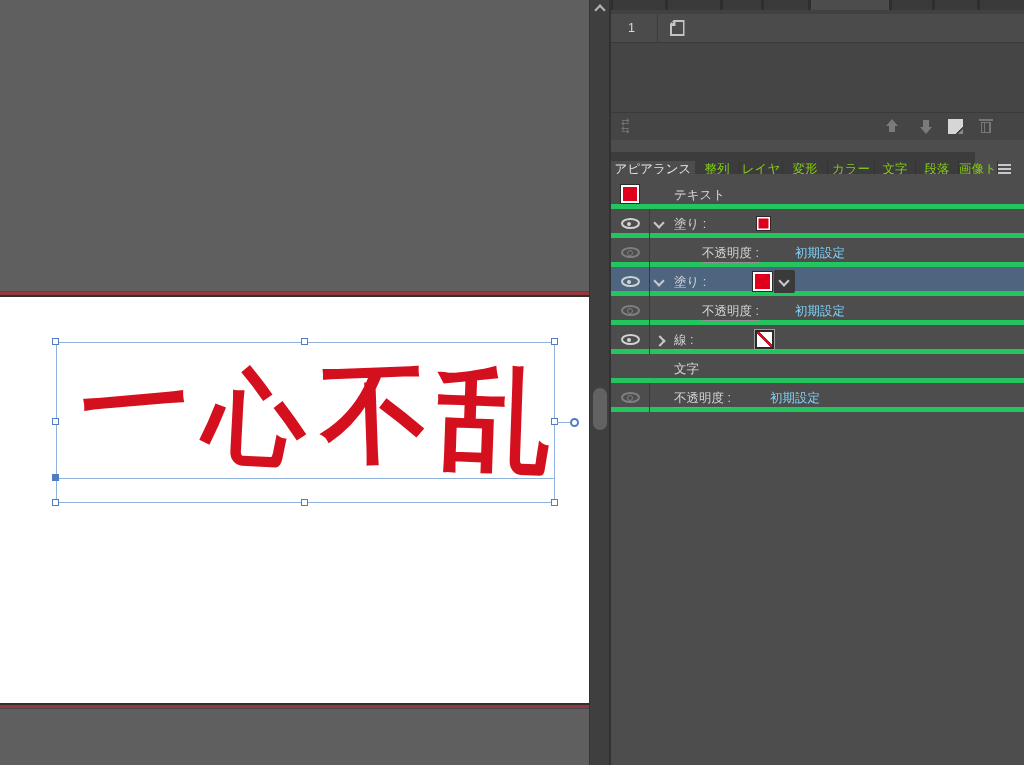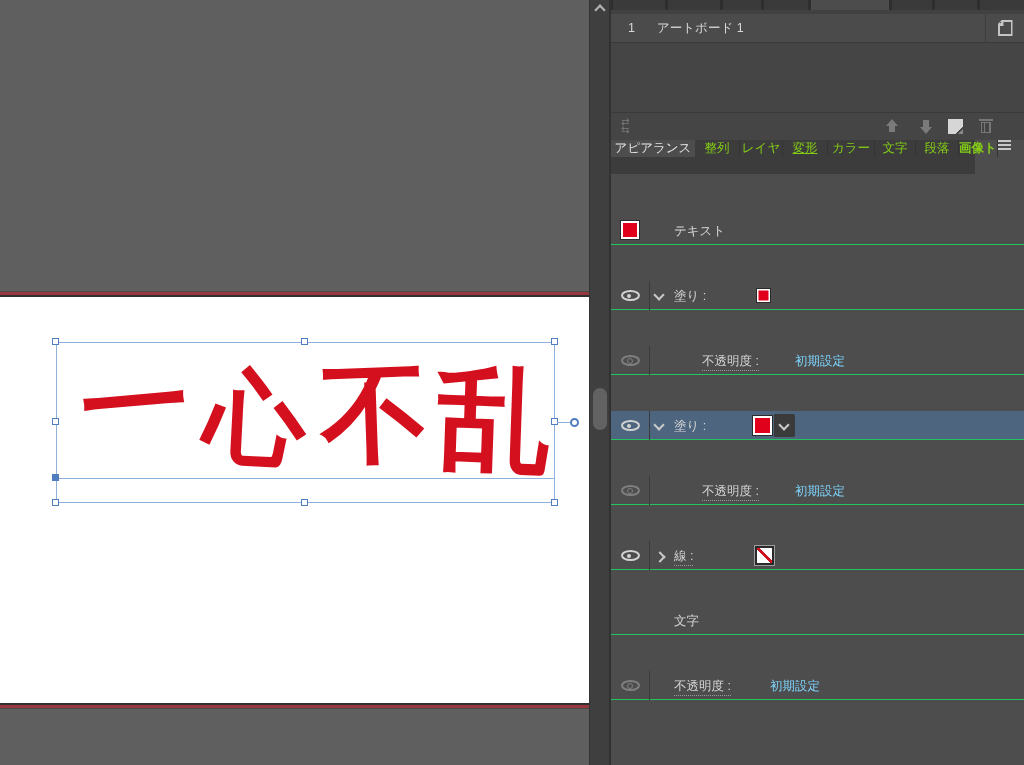--- a/index.html
+++ b/index.html
@@ -78,34 +78,34 @@
   .new-ab-icon{position:absolute;top:6px;width:15px;height:15px;
     background:linear-gradient(315deg,transparent 5px,#d6d6d6 5px);}
   .new-ab-icon::after{content:"";position:absolute;right:0;bottom:0;width:5px;height:5px;
     background:#8a8a8a;clip-path:polygon(0 100%,100% 0,100% 100%);}
   .trash-icon{position:absolute;top:5px;width:14px;height:16px;}
   .trash-icon .lid{position:absolute;left:0;top:1px;width:14px;height:2px;background:#777;}
   .trash-icon .can{position:absolute;left:2px;top:4px;width:10px;height:11px;border:1px solid #777;
     background:repeating-linear-gradient(90deg,transparent 0 2px,#777 2px 3px,transparent 3px 5px);}
 
   
-  .tab-bar{position:absolute;left:0;top:140px;width:364px;height:34px;background:#3c3c3c;
-    display:flex;align-items:flex-start;}
+  .tab-bar{position:absolute;left:0;top:152px;width:364px;height:34px;background:#3c3c3c;
+    display:flex;align-items:center;}
   .tab{display:flex;align-items:center;justify-content:center;color:#84cc16;
     white-space:nowrap;overflow:hidden;border-right:1px solid #343434;flex:0 0 auto;}
   .tab.active{background:#4d4d4d;color:#e4e4e4;border-right:none;}
   .tab-spacer{flex:1;}
   .menu-icon{width:26px;display:flex;align-items:center;justify-content:center;}
   .menu-icon span{display:block;width:13px;height:10px;
     background:repeating-linear-gradient(0deg,#c8c8c8 0 2px,transparent 2px 4px);}
 
   
   .ap-panel{position:absolute;left:0;top:174px;width:413px;height:591px;background:#4d4d4d;}
   .ap-rows{position:absolute;left:0;top:6px;width:413px;}
-  .ap-row{position:relative;height:29px;border-bottom:1px solid #22c55e;margin-top:36px;}
+  .ap-row{position:relative;height:29px;border-bottom:5px solid #22c55e;}
   .ap-row.selected{background:#4d657f;}
   .eye-cell{position:absolute;left:0;top:0;width:39px;height:29px;border-right:1px solid #3a3a3a;
     display:flex;align-items:center;justify-content:center;}
   .eye-cell.no-divider{border-right:none;}
   .eye{position:relative;width:19px;height:11px;}
   .eye::before{content:"";position:absolute;inset:0;border:2px solid #d2d2d2;border-radius:50%;}
   .eye::after{content:"";position:absolute;left:6.5px;top:3.5px;width:4px;height:4px;border-radius:50%;background:#d2d2d2;}
   .eye.dim::before{border-color:#7f7f7f;}
   .eye.dim::after{background:transparent;border:1.5px solid #7f7f7f;left:6px;top:2.5px;}
   .chev{position:absolute;top:11px;width:7px;height:7px;}
@@ -188,21 +188,20 @@
       <div class="seg active" style="left:200px;width:78px;"></div>
       <div class="seg" style="left:281px;width:40px;"></div>
       <div class="seg" style="left:324px;width:42px;"></div>
       <div class="seg" style="left:369px;width:44px;"></div>
     </div>
     <div class="strip-underline"></div>
 
     <div class="ab-panel">
       <div class="ab-row">
         <span class="ab-num">1</span>
-        <span class="ab-name">アートボード 1</span>
         <span class="ab-row-divider"></span>
         <span class="ab-icon">
           <span class="page-icon"></span>
         </span>
       </div>
       <div class="ab-list"></div>
       <div class="ab-footer">
         <div class="rearrange-icon">⇄<br>⇆</div>
         <div class="arrow-btn arrow-up-shape" style="left:273px;"></div>
         <div class="arrow-btn arrow-down-shape" style="left:307px;"></div>
@@ -229,21 +228,21 @@
       </div>
       <div class="tab" style="width:47px;">
         <span class="tab-label">カラー</span>
       </div>
       <div class="tab" style="width:41px;">
         <span class="tab-label">文字</span>
       </div>
       <div class="tab" style="width:43px;">
         <span class="tab-label">段落</span>
       </div>
-      <div class="tab" style="width:39px;font-weight:bold;">
+      <div class="tab" style="width:39px;">
         <span class="tab-label">画像ト</span>
       </div>
       <div class="tab-spacer"></div>
       <div class="menu-icon">
           <span></span>
         </div>
     </div>
 
     <div class="ap-panel">
       <div class="ap-rows">

